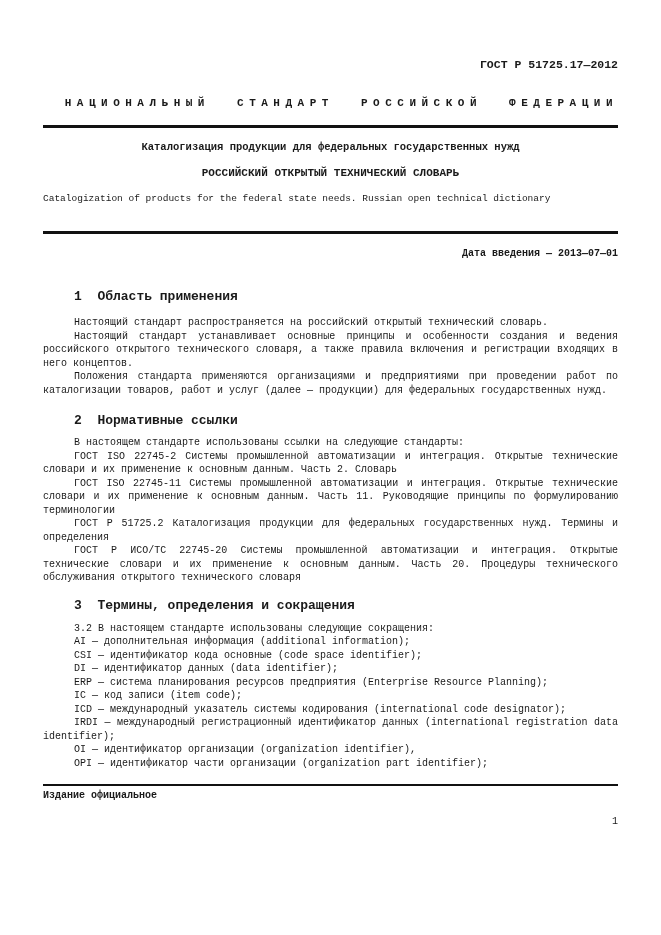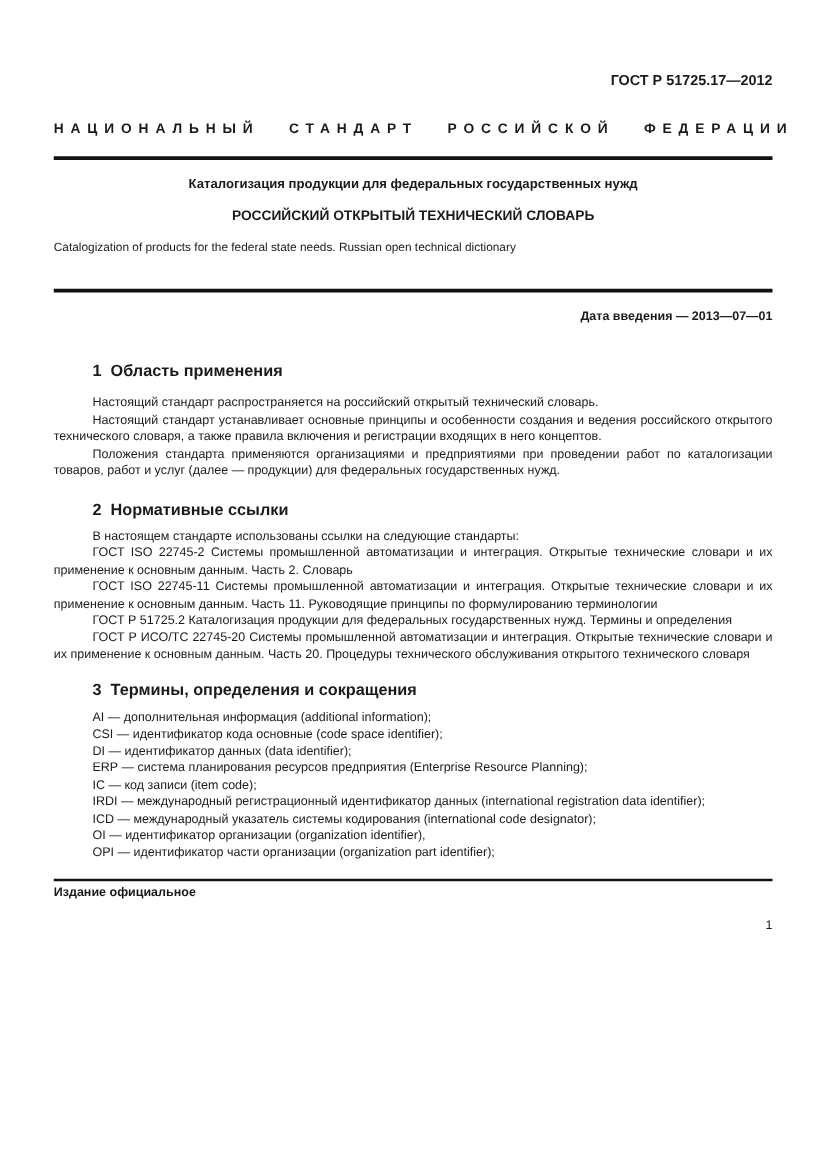--- a/index.html
+++ b/index.html
@@ -13,20 +13,21 @@
     font-family: "Liberation Sans", "DejaVu Sans", sans-serif;
     color: #1a1a1a;
     overflow: hidden;
   }
   .page {
     box-sizing: border-box;
     width: 661px;
     height: 796px;
     padding: 58px 43px 0 43px;
     background: #ffffff;
+    font-family: Liberation Mono, monospace;
   }
   .doc-number {
     font-size: 11.5px;
     font-weight: bold;
     line-height: 14px;
     text-align: right;
   }
   .banner {
     margin-top: 24px;
     font-size: 11px;
@@ -145,27 +146,28 @@
         <p class="para">ГОСТ ISO 22745-2  Системы промышленной автоматизации и интеграция. Открытые технические словари и их применение к основным данным. Часть 2. Словарь</p>
         <p class="para">ГОСТ ISO 22745-11  Системы промышленной автоматизации и интеграция. Открытые технические словари и их применение к основным данным. Часть 11. Руководящие принципы по формулированию терминологии</p>
         <p class="para">ГОСТ Р 51725.2  Каталогизация продукции для федеральных государственных нужд. Термины и определения</p>
         <p class="para">ГОСТ Р ИСО/ТС 22745-20  Системы промышленной автоматизации и интеграция. Открытые технические словари и их применение к основным данным. Часть 20. Процедуры технического обслуживания открытого технического словаря</p>
       </div>
   </section>
 
   <section>
     <h2 class="heading h-3">3  Термины, определения и сокращения</h2>
     <div class="sec-body b-3">
+        <p class="para">3.2  В настоящем стандарте использованы следующие сокращения:</p>
         <p class="para">AI — дополнительная информация (additional information);</p>
         <p class="para">CSI — идентификатор кода основные (code space identifier);</p>
         <p class="para">DI — идентификатор данных (data identifier);</p>
         <p class="para">ERP — система планирования ресурсов предприятия (Enterprise Resource Planning);</p>
         <p class="para">IC — код записи (item code);</p>
+        <p class="para">ICD — международный указатель системы кодирования (international code designator);</p>
         <p class="para">IRDI — международный регистрационный идентификатор данных (international registration data identifier);</p>
-        <p class="para">ICD — международный указатель системы кодирования (international code designator);</p>
         <p class="para">OI — идентификатор организации (organization identifier),</p>
         <p class="para">OPI — идентификатор части организации (organization part identifier);</p>
       </div>
   </section>
 
   <hr class="rule thin footer-rule">
 
   <div class="edition">Издание официальное</div>
 
   <div class="page-num">1</div>

